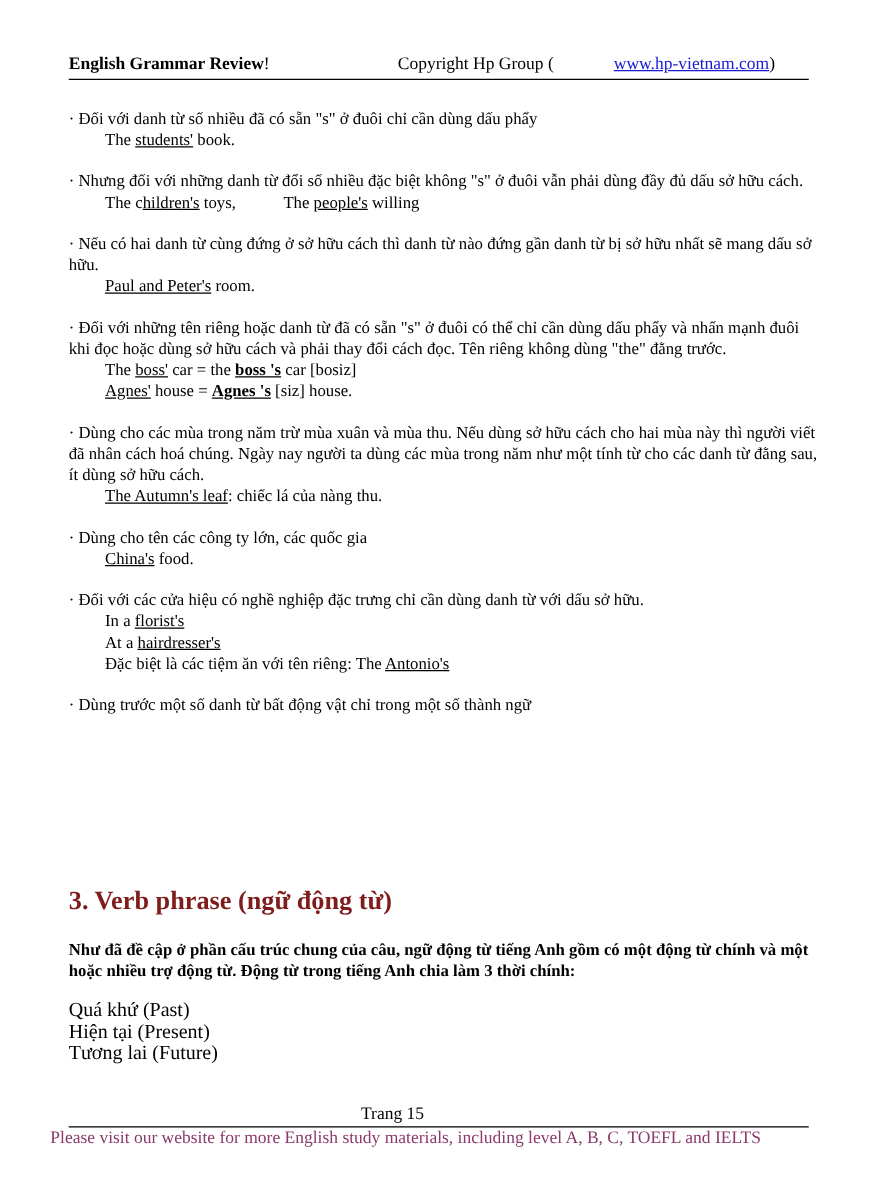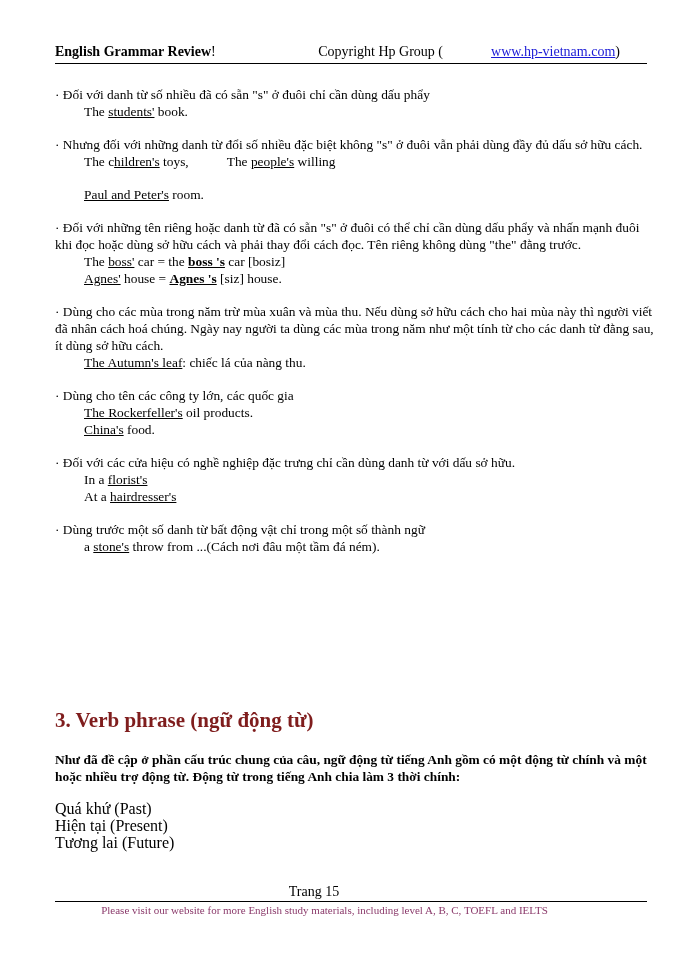--- a/index.html
+++ b/index.html
@@ -26,21 +26,21 @@
 
     .intro { position: absolute; left: 55px; top: 751px; width: 600px; font-size: 13.4px; line-height: 17px; font-weight: bold; }
     .intro p { margin: 0; }
     .tenses { position: absolute; left: 55px; top: 800px; font-size: 16px; line-height: 17px; }
     .tenses div { margin: 0; }
 
     .footer-page { position: absolute; left: 0; width: 628px; top: 884px; text-align: center;
                    font-size: 14px; line-height: 16px; }
     .footer-line { position: absolute; left: 55px; top: 901px; width: 592px; border-top: 1.5px solid #000; }
     .footer-note { position: absolute; left: 0; width: 649px; top: 904px; text-align: center;
-                   font-size: 11px; color: #8b3a6b; line-height: 13px; }
+                   font-size: 14px; color: #8b3a6b; line-height: 13px; }
   </style>
 </head>
 <body>
 
 <div class="page">
 
   <div class="header">
     <span class="left"><b>English Grammar Review</b><span>!</span></span>
     <span class="right"><span>Copyright Hp Group (</span><a>www.hp-vietnam.com</a><span>)</span></span>
   </div>
@@ -51,50 +51,50 @@
       <p>· Đối với danh từ số nhiều đã có sẵn "s" ở đuôi chỉ cần dùng dấu phẩy</p>
       <p class="ex"><span>The </span><u>students'</u><span> book.</span></p>
     </div>
 
     <div class="para">
       <p>· Nhưng đối với những danh từ đổi số nhiều đặc biệt không "s" ở đuôi vẫn phải dùng đầy đủ dấu sở hữu cách.</p>
       <p class="ex"><span>The c</span><u>hildren's</u><span> toys,</span><span class="gap"></span><span>The </span><u>people's</u><span> willing</span></p>
     </div>
 
     <div class="para">
+      <p>· Nếu có hai danh từ cùng đứng ở sở hữu cách thì danh từ nào đứng gần danh từ bị sở hữu nhất sẽ mang dấu sở hữu.</p>
       <p class="ex"><span></span><u>Paul and Peter's</u><span> room.</span></p>
     </div>
 
     <div class="para">
       <p>· Đối với những tên riêng hoặc danh từ đã có sẵn "s" ở đuôi có thể chỉ cần dùng dấu phẩy và nhấn mạnh đuôi khi đọc hoặc dùng sở hữu cách và phải thay đổi cách đọc. Tên riêng không dùng "the" đằng trước.</p>
       <p class="ex"><span>The </span><u>boss'</u><span> car = the </span><u><b>boss 's</b></u><span> car [bosiz]</span></p>
       <p class="ex"><span></span><u>Agnes'</u><span> house = </span><u><b>Agnes 's</b></u><span> [siz] house.</span></p>
     </div>
 
 
     <div class="para">
       <p>· Dùng cho các mùa trong năm trừ mùa xuân và mùa thu. Nếu dùng sở hữu cách cho hai mùa này thì người viết đã nhân cách hoá chúng. Ngày nay người ta dùng các mùa trong năm như một tính từ cho các danh từ đằng sau, ít dùng sở hữu cách.</p>
       <p class="ex"><span></span><u>The Autumn's leaf</u><span>: chiếc lá của nàng thu.</span></p>
     </div>
 
     <div class="para">
       <p>· Dùng cho tên các công ty lớn, các quốc gia</p>
-      <p class="ex"><span></span><u>The Rockerfeller's</u><span> oil products.</span></p>
       <p class="ex"><span></span><u>China's</u><span> food.</span></p>
     </div>
 
     <div class="para">
       <p>· Đối với các cửa hiệu có nghề nghiệp đặc trưng chỉ cần dùng danh từ với dấu sở hữu.</p>
       <p class="ex"><span>In a </span><u>florist's</u><span></span></p>
       <p class="ex"><span>At a </span><u>hairdresser's</u><span></span></p>
+      <p class="ex"><span>Đặc biệt là các tiệm ăn với tên riêng: The </span><u>Antonio's</u><span></span></p>
     </div>
 
     <div class="para">
       <p>· Dùng trước một số danh từ bất động vật chỉ trong một số thành ngữ</p>
-      <p class="ex"><span>a </span><u>stone's</u><span> throw from ...(Cách nơi đâu một tầm đá ném).</span></p>
     </div>
   </div>
 
   <h2 class="section-title">3. Verb phrase (ngữ động từ)</h2>
 
   <div class="intro">
     <p>Như đã đề cập ở phần cấu trúc chung của câu, ngữ động từ tiếng Anh gồm có một động từ chính và một hoặc nhiều trợ động từ. Động từ trong tiếng Anh chia làm 3 thời chính:</p>
   </div>
 
   <div class="tenses">

